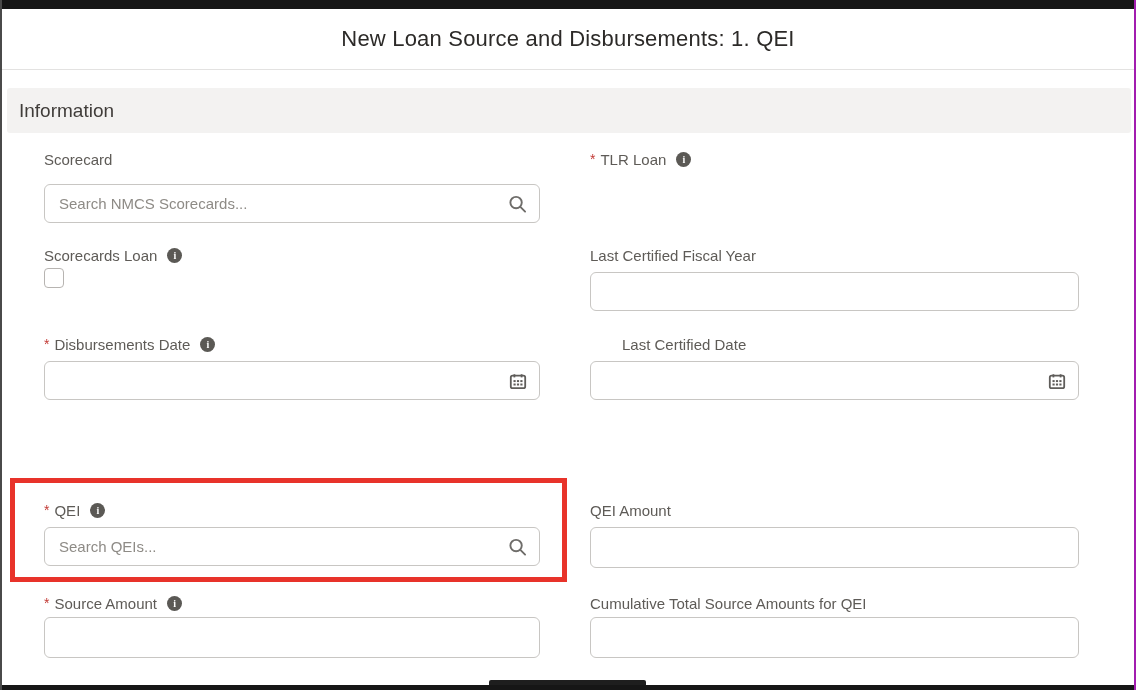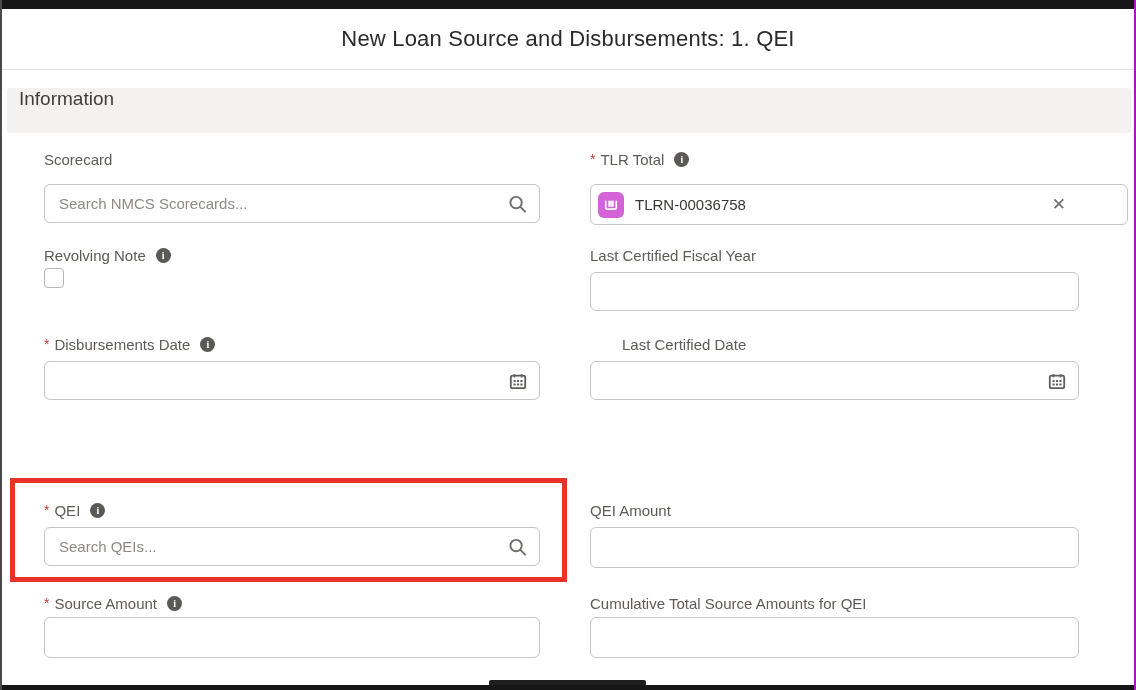--- a/index.html
+++ b/index.html
@@ -11,21 +11,21 @@
   .abs{position:absolute;box-sizing:border-box;}
   
   .top-bar{left:0;top:0;width:1136px;height:9px;background:#161616;}
   .bottom-bar{left:0;top:685px;width:1136px;height:5px;background:#161616;}
   .button-bump{left:487px;top:680px;width:157px;height:10px;background:#1e1e1e;border-radius:2px 2px 0 0;}
   
   .title-row{left:0;top:9px;width:1132px;height:60px;display:flex;align-items:center;justify-content:center;}
   .modal-title{font-size:22px;color:#2c2a28;letter-spacing:.2px;}
   .title-divider{left:0;top:69px;width:1132px;height:1px;background:#e3e2e1;}
   
-  .section-band{left:5px;width:1124px;background:#f3f2f1;border-radius:3px;display:flex;align-items:flex-start;}
+  .section-band{left:5px;width:1124px;background:#f3f2f1;border-radius:3px;display:flex;align-items:center;}
   .section-band span{padding-left:12px;font-size:19px;color:#403d3a;}
   .band-info{top:88px;height:45px;}
   .band-source{top:437px;height:40px;}
   
   .field-label{display:flex;align-items:center;gap:4px;font-size:15px;color:#5e5b57;height:18px;text-align:center;}
   .req{color:#c23934;font-size:14px;margin-right:1px;}
   .info-icon{display:inline-flex;align-items:center;justify-content:center;width:15px;height:15px;
     border-radius:50%;background:#5b5955;color:#fff;font-size:10px;font-weight:bold;margin-left:6px;
     font-family:"Liberation Serif", serif;flex:0 0 auto;}
   
@@ -73,43 +73,28 @@
     <span class="right-icon">
       <svg width="19" height="19" viewBox="0 0 20 20">
           <circle cx="8.5" cy="8.5" r="6" fill="none" stroke="#6f6d6a" stroke-width="2"></circle>
           <line x1="13" y1="13" x2="18" y2="18" stroke="#6f6d6a" stroke-width="2" stroke-linecap="round"></line>
         </svg>
     </span>
   </div>
 
   <div class="abs field-label" style="left:588px;top:150px;">
     <span class="req">*</span>
-    <span>TLR Total</span>
+    <span>TLR Loan</span>
     <span class="info-icon">
         <span>i</span>
       </span>
   </div>
-  <div class="abs input-wrap" style="left:588px;top:184px;width:489px;height:39px;">
-    <div class="combo">
-      <span class="record-icon">
-        <svg width="18" height="18" viewBox="0 0 24 24" fill="none" stroke="#ffffff" stroke-width="2.2" stroke-linecap="round">
-          <path d="M5 7 v8.5 a2 2 0 0 0 2 2 h10 a2 2 0 0 0 2 -2 V7"></path>
-          <path d="M5 7 a2 2 0 0 1 2 -2 h10 a2 2 0 0 1 2 2" opacity="0"></path>
-          <line x1="9.5" y1="7" x2="9.5" y2="13.5"></line>
-          <line x1="12" y1="7" x2="12" y2="13.5"></line>
-          <line x1="14.5" y1="7" x2="14.5" y2="13.5"></line>
-        </svg>
-      </span>
-      <span class="combo-value">TLRN-00036758</span>
-    </div>
-    <span class="right-icon clear-x">✕</span>
-  </div>
 
   <div class="abs field-label" style="left:42px;top:246px;">
-    <span>Revolving Note</span>
+    <span>Scorecards Loan</span>
     <span class="info-icon">
         <span>i</span>
       </span>
   </div>
   <div class="abs checkbox"></div>
 
   <div class="abs field-label" style="left:588px;top:246px;">
     <span>Last Certified Fiscal Year</span>
   </div>
   <div class="abs input-wrap" style="left:588px;top:272px;width:489px;height:39px;">

